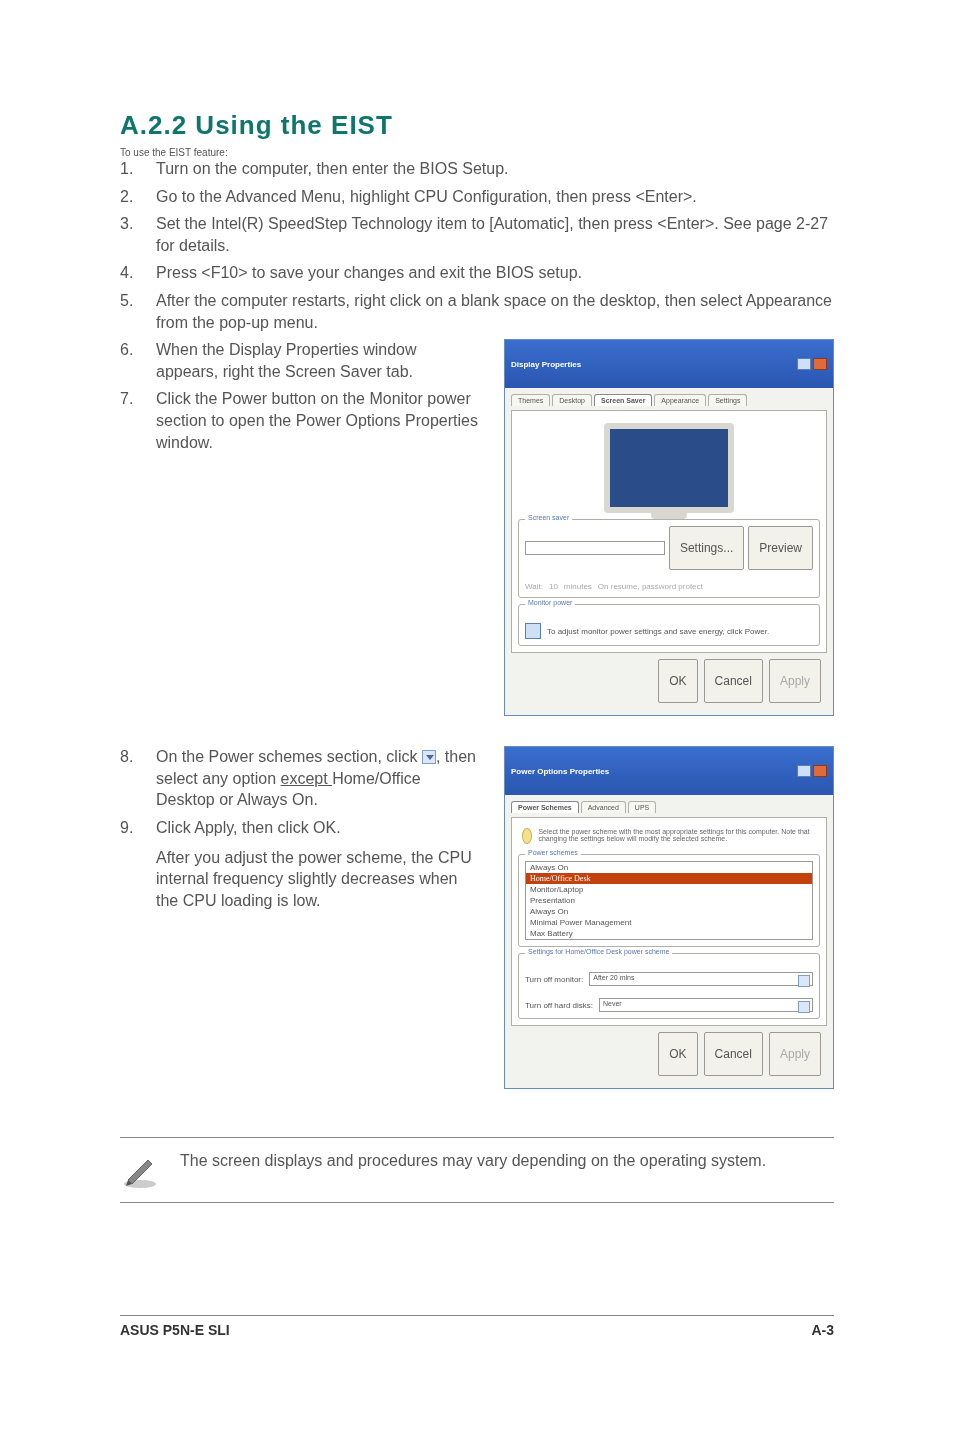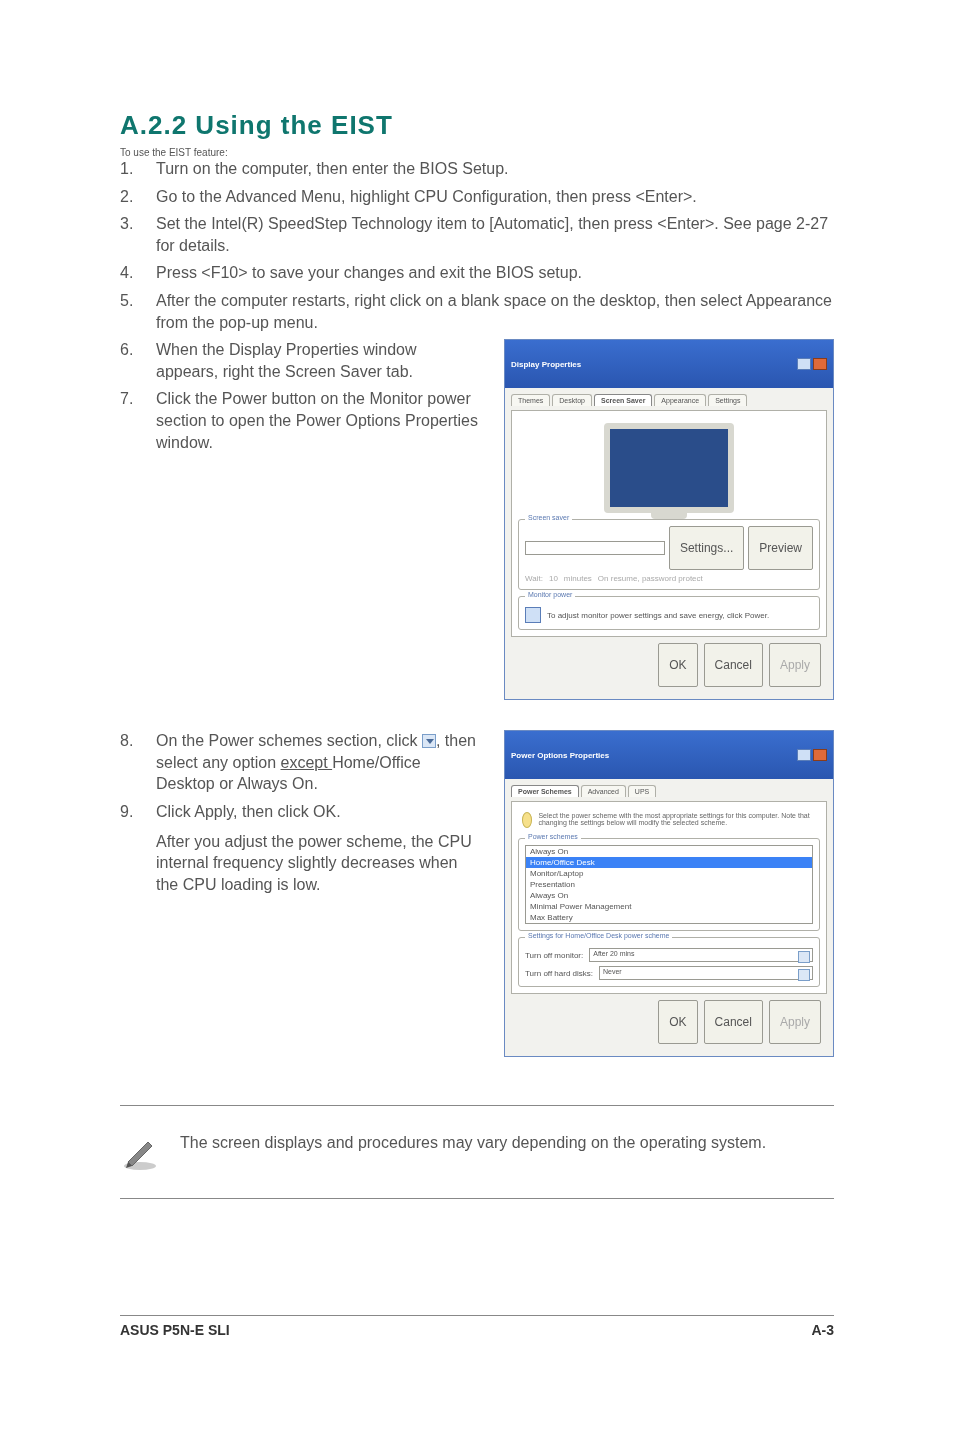--- a/index.html
+++ b/index.html
@@ -37,21 +37,21 @@
   .cols { display: flex; gap: 24px; }
   .left { flex: 1 1 330px; }
   .right { flex: 0 0 330px; }
   .gap-top { margin-top: 12px; }
   .note-row {
     display: flex;
     gap: 20px;
     align-items: flex-start;
     margin-top: 30px;
     border-top: 1px solid #888;
-    padding: 26px 0;
+    padding: 12px 0;
     border-bottom: 1px solid #888;
   }
   .note-icon { width: 40px; height: 40px; position: relative; }
   .note-text { font-size: 16px; color: #555; line-height: 1.35; }
   .footer {
     position: absolute;
     bottom: 100px;
     left: 120px;
     right: 120px;
     border-top: 1px solid #888;
@@ -115,22 +115,22 @@
   .btnrow { display:flex; justify-content:flex-end; gap:6px; padding:6px;}
   .monitor-preview { width: 130px; height: 90px; margin: 6px auto 4px; background:#2a4d8a; border:6px solid #d8d8d0; border-radius:4px; position:relative;}
   .monitor-preview::after{content:"";position:absolute;bottom:-12px;left:50%;transform:translateX(-50%);width:36px;height:8px;background:#d8d8d0;border-radius:0 0 4px 4px;}
   .combo { display:flex; align-items:center; gap:4px;}
   .combo .field { flex:1; border:1px solid #9a9a92; background:#fff; height:14px;}
   .combo .btns { display:flex; gap:4px;}
   .select { border:1px solid #9a9a92; background:#fff; height:14px; width:100%; position:relative;}
   .select::after{content:"";position:absolute;right:2px;top:2px;width:10px;height:10px;background:#dbe7f6;border:1px solid #7a9ec9;}
   .listbox { border:1px solid #9a9a92; background:#fff; }
   .listbox .opt { padding:1px 4px;}
-  .listbox .opt.sel { background:#3b82f6; color:#fff;}
-  .row { display:flex; gap:6px; align-items:center; margin-top:4px;}
+  .listbox .opt.sel { background:#c2410c; color:#fff;font-family:Liberation Serif, serif;}
+  .row { display:flex; gap:6px; align-items:center; margin-top:12px;}
   .tip { display:flex; gap:6px; align-items:flex-start; font-size:7px; color:#666; padding:4px;}
   .bulb { width:16px;height:16px;background:#f6e08a;border-radius:50%;border:1px solid #c9b555;}
   .clipicon { width:16px;height:16px;background:#cfe0f6;border:1px solid #5a7db8;}
   .gray { color:#aaa;}
   .after-note { margin-top: 8px; margin-left:36px; font-size:16px; color:#555; line-height:1.35;}
 </style>
 </head>
 <body>
 
 <h2 class="heading">A.2.2  Using the EIST</h2>

